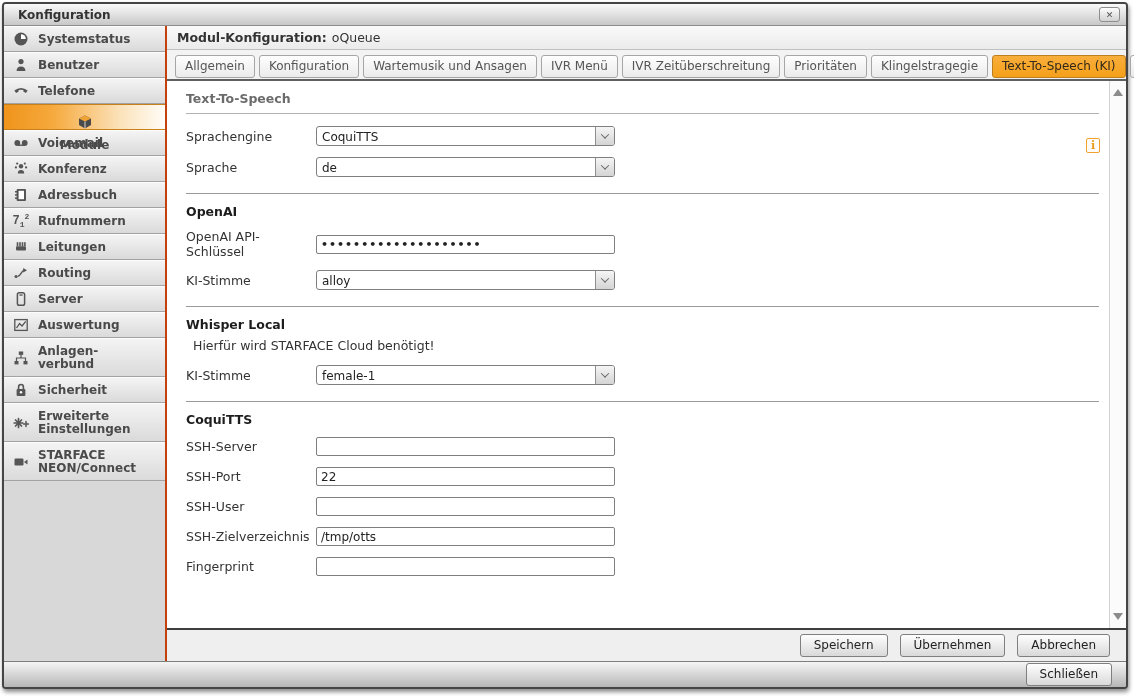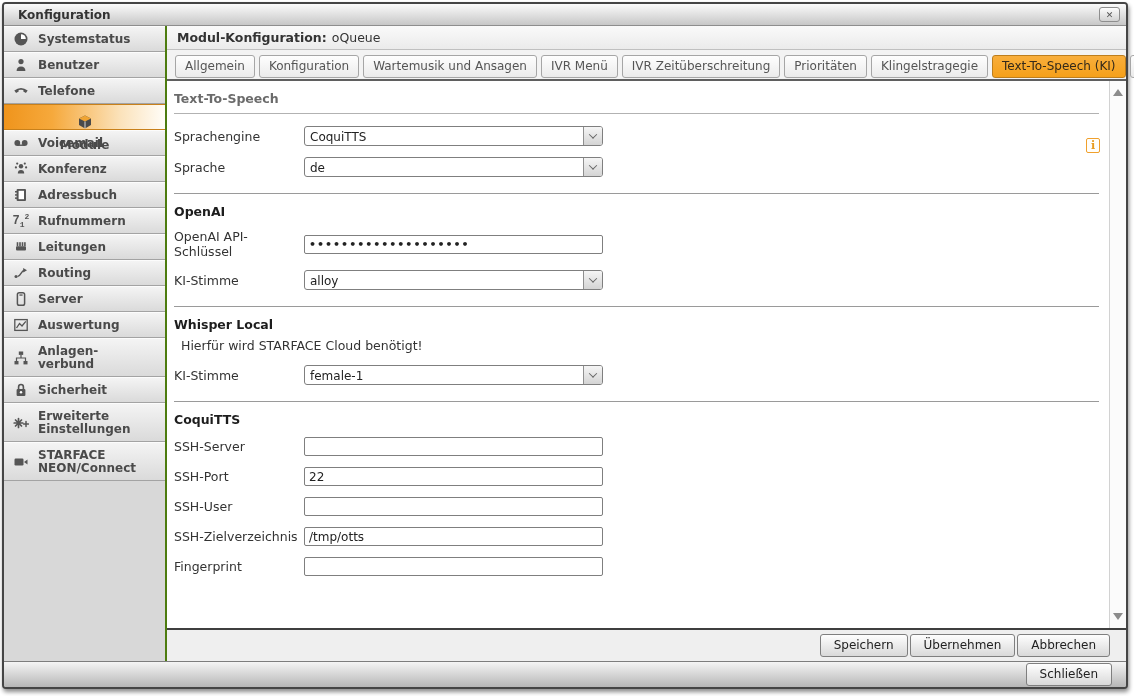--- a/index.html
+++ b/index.html
@@ -15,21 +15,21 @@
     display:flex; align-items:center; padding:0 6px 0 14px; }
   .titlebar .wtitle { font-size:12px; font-weight:bold; color:#333; flex:1; }
   .close-btn { width:21px; height:15px; border:1px solid #8e8e8e; border-radius:3px;
     background:linear-gradient(#fdfdfd,#d2d2d2); color:#555; font-size:9px; font-weight:bold;
     display:flex; align-items:center; justify-content:center; cursor:pointer; }
 
   
   .main-row { flex:1; display:flex; min-height:0; }
 
   
-  .sidebar { flex:0 0 163px; width:163px; background:#d8d8d8; border-right:2px solid #4d7c0f; }
+  .sidebar { flex:0 0 163px; width:163px; background:#d8d8d8; border-right:2px solid #c2410c; }
   .side-item { height:26px; display:flex; align-items:center;
     background:linear-gradient(#f4f4f4,#dadada);
     border-top:1px solid #fcfcfc; border-bottom:1px solid #a3a3a3; cursor:pointer; }
   .side-item.two-line { height:39px; }
   .side-item .s-icon { flex:0 0 34px; display:flex; align-items:center; justify-content:center;font-family:Liberation Mono, monospace; }
   .side-item .s-icon svg { width:16px; height:16px; }
   .side-item .s-label { font-size:12px; font-weight:bold; color:#4a4a4a; line-height:13px; }
   .side-item.active { background:linear-gradient(90deg,#ef941c 0%,#f6a93c 30%,#fbe2ba 72%,#fffdf8 100%);
     border-top:1px solid #c8801a; border-bottom:1px solid #c8801a;flex-direction:column; }
   .numglyph { font-weight:bold; font-size:12px; color:#555; }
@@ -51,21 +51,21 @@
 
   
   .scroll-area { flex:1; position:relative; background:#fff; min-height:0; }
   .scrollbar { position:absolute; top:0; right:0; bottom:0; width:17px;
     background:#fbfbfb; border-left:1px solid #d2d2d2; }
   .scroll-up-arrow { position:absolute; top:8px; left:3px; width:0; height:0;
     border-left:5px solid transparent; border-right:5px solid transparent; border-bottom:7px solid #8c8c8c; cursor:pointer; }
   .scroll-down-arrow { position:absolute; bottom:8px; left:3px; width:0; height:0;
     border-left:5px solid transparent; border-right:5px solid transparent; border-top:7px solid #8c8c8c; cursor:pointer; }
 
-  .form-wrap { position:absolute; left:0; top:0; right:17px; bottom:0; padding:4px 10px 0 7px; overflow:hidden; }
+  .form-wrap { position:absolute; left:0; top:0; right:17px; bottom:0; padding:4px 10px 0 19px; overflow:hidden; }
   .section-title { font-size:12.5px; font-weight:bold; color:#1d1d1d; margin:10px 0 10px; }
   .section-title.first { color:#6b6b6b; margin:0; padding:6px 0 7px; border-bottom:1px solid #b2b2b2; margin-bottom:12px; }
   .section-divider { border-top:1px solid #9a9a9a; margin:16px 0 0; }
   .section-note { font-size:12.5px; color:#333; margin:-4px 0 12px 7px; }
 
   .form-row { display:flex; align-items:center; margin-bottom:11px; }
   .form-row .f-label { flex:0 0 130px; font-size:12.5px; color:#333; }
   .text-input { width:299px; height:19px; border:1px solid #7f7f7f; border-radius:2px;
     font-family:"DejaVu Sans","Liberation Sans",sans-serif; font-size:12px; color:#222; padding:1px 4px; background:#fff; }
   .text-input.password { font-weight:bold; letter-spacing:1px; font-size:11px; }
@@ -77,21 +77,21 @@
   .chevron { width:6px; height:6px; border-right:1.6px solid #666; border-bottom:1.6px solid #666;
     transform:rotate(45deg) translate(-1px,-1px); }
 
   .info-badge { position:absolute; top:57px; right:26px; width:14px; height:15px;
     border:1px solid #f0a02c; border-radius:2px; background:#fffefb; color:#e89b1e;
     font-family:"DejaVu Serif","Liberation Serif",serif; font-size:11px; font-weight:bold;
     display:flex; align-items:center; justify-content:center; cursor:pointer; }
 
   
   .action-strip { flex:0 0 33px; background:#efefef; border-top:2px solid #3f3f3f;
-    display:flex; align-items:center; justify-content:flex-end; gap:2px; padding-right:16px; }
+    display:flex; align-items:center; justify-content:flex-end; gap:12px; padding-right:16px; }
   .btn { padding:3px 13px 4px; font-size:12px; color:#222; border:1px solid #7f7f7f; border-radius:3px;
     background:linear-gradient(#fefefe,#d9d9d9); cursor:pointer;
     font-family:"DejaVu Sans","Liberation Sans",sans-serif; }
   .footer { flex:0 0 26px; background:linear-gradient(#f5f5f5,#b6b6b6); border-top:1px solid #7d7d7d;
     display:flex; align-items:center; justify-content:flex-end; padding-right:14px; border-radius:0 0 2px 2px; }
 </style>
 </head>
 <body>
 
 <div class="window">

